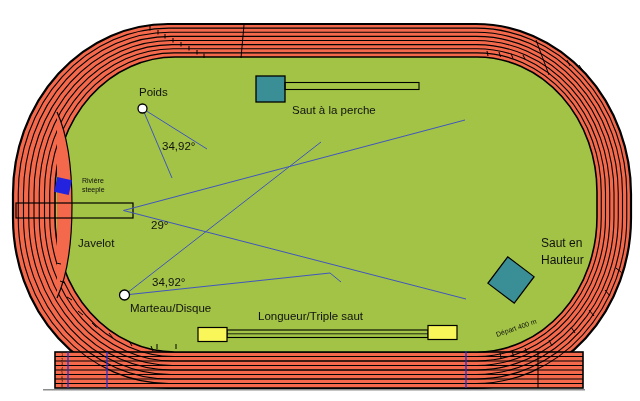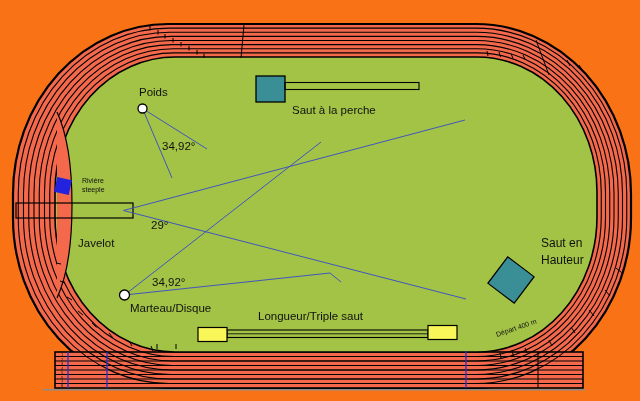--- a/index.html
+++ b/index.html
@@ -1,16 +1,16 @@
 <!DOCTYPE html>
 <html><head>
 <meta charset="utf-8">
 <style>
   html,body{margin:0;padding:0;background:#000;}
-  .stage{position:relative;width:640px;height:401px;background:#f97316;overflow:hidden;}
+  .stage{position:relative;width:640px;height:401px;background:#ffffff;overflow:hidden;}
   svg{display:block;}
   text{font-family:"Liberation Sans","DejaVu Sans",sans-serif;fill:#111;}
   .lbl{font-size:11.5px;}
   .lbl-big{font-size:12px;}
   .lbl-tiny{font-size:7px;}
   .lane-num{font-size:4px;}
 </style>
 </head>
 <body>
 

